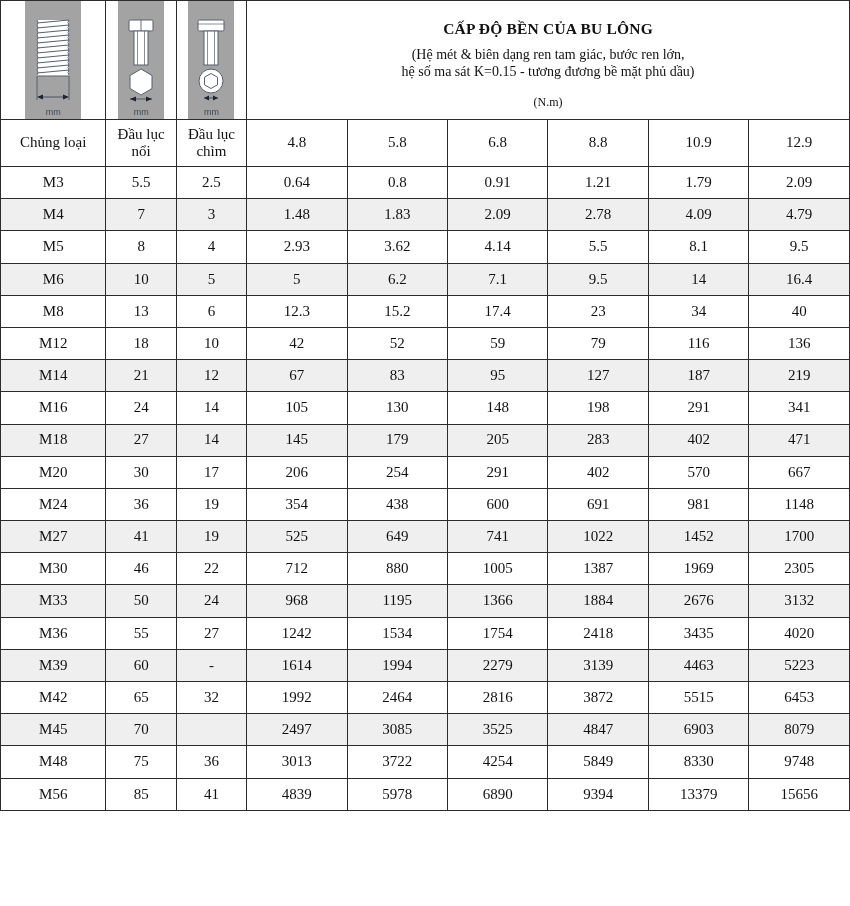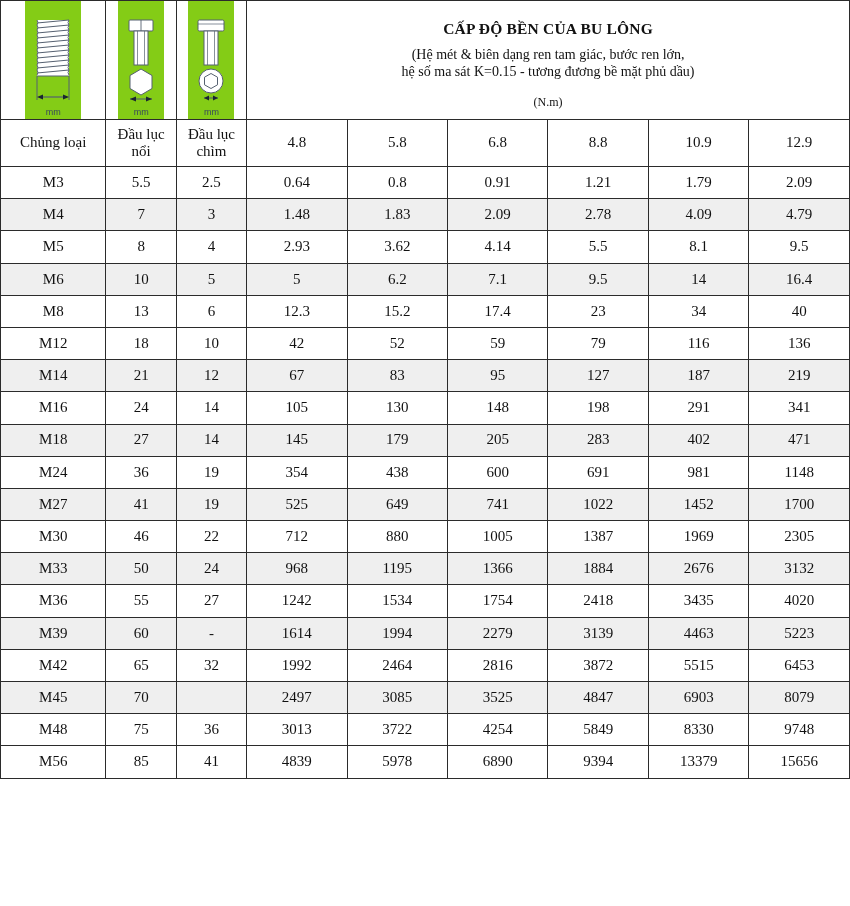--- a/index.html
+++ b/index.html
@@ -51,21 +51,21 @@
     padding: 0;
     vertical-align: bottom;
   }
   .pic-wrap {
     height: 118px;
     display: flex;
     align-items: flex-end;
     justify-content: center;
   }
   .pic-box {
-    background: #84cc16;
+    background: #a3a3a3;
     display: flex;
     flex-direction: column;
     align-items: center;
     justify-content: flex-end;
     padding: 4px 0 2px 0;
   }
   .pic-box.thread { width: 56px; height: 112px; }
   .pic-box.hexout { width: 46px; height: 112px; }
   .pic-box.hexin  { width: 46px; height: 112px; }
   .mm-label {
@@ -322,20 +322,31 @@
           <td>27</td>
           <td>14</td>
           <td>145</td>
           <td>179</td>
           <td>205</td>
           <td>283</td>
           <td>402</td>
           <td>471</td>
         </tr>
         <tr class="data-row">
+          <td>M20</td>
+          <td>30</td>
+          <td>17</td>
+          <td>206</td>
+          <td>254</td>
+          <td>291</td>
+          <td>402</td>
+          <td>570</td>
+          <td>667</td>
+        </tr>
+        <tr class="data-row">
           <td>M24</td>
           <td>36</td>
           <td>19</td>
           <td>354</td>
           <td>438</td>
           <td>600</td>
           <td>691</td>
           <td>981</td>
           <td>1148</td>
         </tr>

